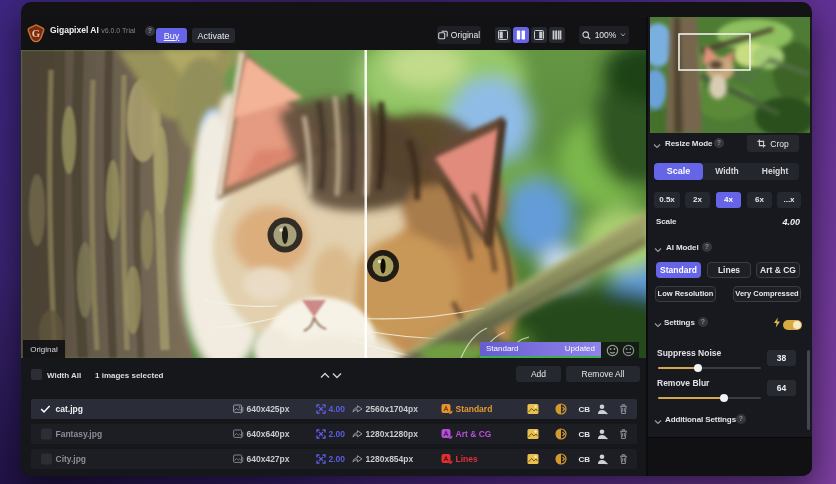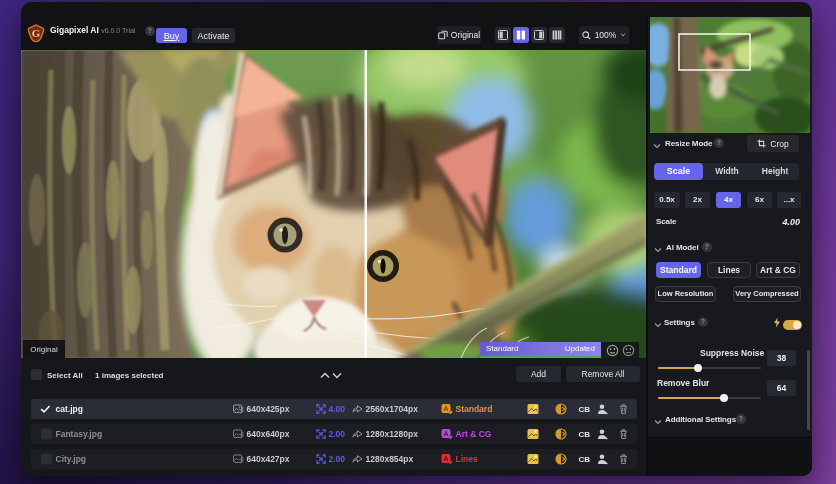--- a/index.html
+++ b/index.html
@@ -279,21 +279,21 @@
           <circle cx="4.6" cy="5" r="0.9" fill="#8a8a90"></circle>
           <circle cx="8.4" cy="5" r="0.9" fill="#8a8a90"></circle>
           <line x1="4.2" y1="8.6" x2="8.8" y2="8.6" stroke="#8a8a90" stroke-width="1.1"></line>
         </svg>
   </div>
   </div>
 
   <div class="filepanel" id="filepanel">
 
     <div style="position:absolute;left:9.5px;top:11px;width:11px;height:11px;background:#2c2e36;border-radius:2px;"></div>
-    <div style="position:absolute;left:26px;top:13px;font-size:8px;font-weight:bold;color:#dcdce0;">Select All</div>
+    <div style="position:absolute;left:26px;top:13px;font-size:8px;font-weight:bold;color:#dcdce0;">Width All</div>
     <div style="position:absolute;left:74px;top:13px;font-size:8px;font-weight:bold;color:#dcdce0;">1 images selected</div>
     <svg style="position:absolute;left:298px;top:13px;" width="24" height="9" viewBox="0 0 24 9">
       <path d="M2 6.5 L6 2.5 L10 6.5" fill="none" stroke="#cfcfd4" stroke-width="1.4"></path>
       <path d="M14 2.5 L18 6.5 L22 2.5" fill="none" stroke="#cfcfd4" stroke-width="1.4"></path>
     </svg>
     <div class="btn" style="left:495px;top:8px;width:45px;height:16px;font-size:8.5px;background:#26282f;">Add</div>
     <div class="btn" style="left:545px;top:8px;width:74px;height:16px;font-size:8.5px;background:#26282f;">Remove All</div>
 
     <div class="frow" style="top:41px;background:#2a2d37;">
       <svg class="row-ic" style="left:9px;" width="11" height="9" viewBox="0 0 11 9">
@@ -515,21 +515,21 @@
     <svg class="chev" style="left:6px;top:304px;" viewBox="0 0 8 8">
         <path d="M1 2.5 L4 5.5 L7 2.5" fill="none" stroke="#9a9aa2" stroke-width="1.2"></path>
       </svg>
     <div class="hdr" style="position:absolute;left:16px;top:301px;">Settings</div>
     <span class="q" style="position:absolute;left:50px;top:300px;">?</span>
     <svg style="position:absolute;left:125px;top:300px;" width="8" height="11" viewBox="0 0 8 11">
         <path d="M4.8 0.5 L1 6 H3.6 L2.8 10.5 L7 4.6 H4.2 Z" fill="#e8b94a"></path>
       </svg>
     <div style="position:absolute;left:135px;top:303px;width:19px;height:10px;border-radius:5px;background:#d8a940;"></div>
     <div style="position:absolute;left:145px;top:304px;width:8px;height:8px;border-radius:50%;background:#f5e9c8;"></div>
-    <div style="position:absolute;left:9px;top:331px;font-size:8.5px;font-weight:bold;color:#e2e2e6;margin-left:43px;">Suppress Noise</div>
+    <div style="position:absolute;left:9px;top:331px;font-size:8.5px;font-weight:bold;color:#e2e2e6;">Suppress Noise</div>
     <div style="position:absolute;left:119px;top:333px;width:29px;height:16px;background:#282a32;border-radius:3px;color:#f0f0f2;font-size:8.5px;font-weight:bold;display:flex;align-items:center;justify-content:center;">38</div>
     <div style="position:absolute;left:10px;top:349.5px;width:103px;height:2px;background:#3a3c44;border-radius:1px;"></div>
     <div style="position:absolute;left:10px;top:349.5px;width:40px;height:2px;background:#d4a94e;border-radius:1px;"></div>
     <div style="position:absolute;left:46px;top:346.5px;width:8px;height:8px;border-radius:50%;background:#f2f2f4;"></div>
     <div style="position:absolute;left:9px;top:361px;font-size:8.5px;font-weight:bold;color:#e2e2e6;">Remove Blur</div>
     <div style="position:absolute;left:119px;top:363px;width:29px;height:16px;background:#282a32;border-radius:3px;color:#f0f0f2;font-size:8.5px;font-weight:bold;display:flex;align-items:center;justify-content:center;">64</div>
     <div style="position:absolute;left:10px;top:379.5px;width:103px;height:2px;background:#3a3c44;border-radius:1px;"></div>
     <div style="position:absolute;left:10px;top:379.5px;width:66px;height:2px;background:#d4a94e;border-radius:1px;"></div>
     <div style="position:absolute;left:72px;top:376.5px;width:8px;height:8px;border-radius:50%;background:#f2f2f4;"></div>
 

